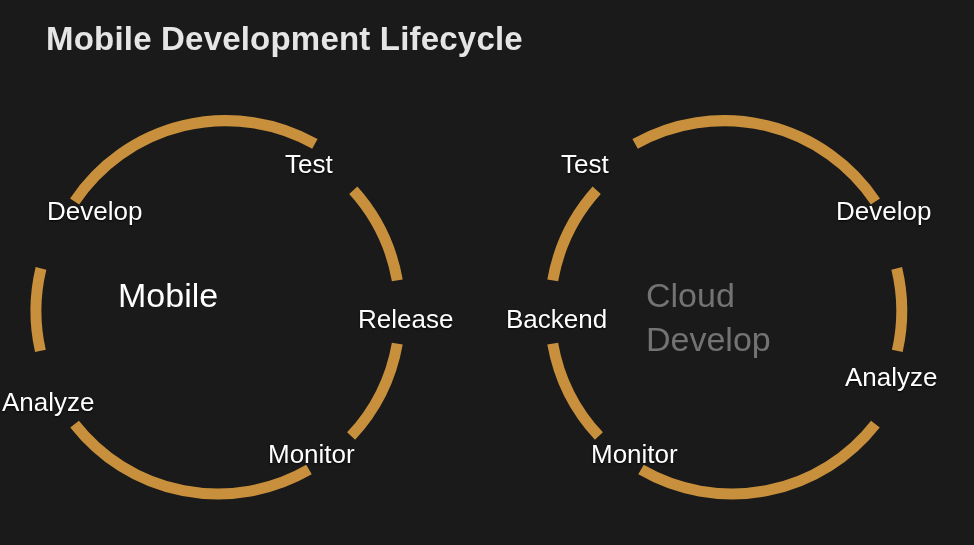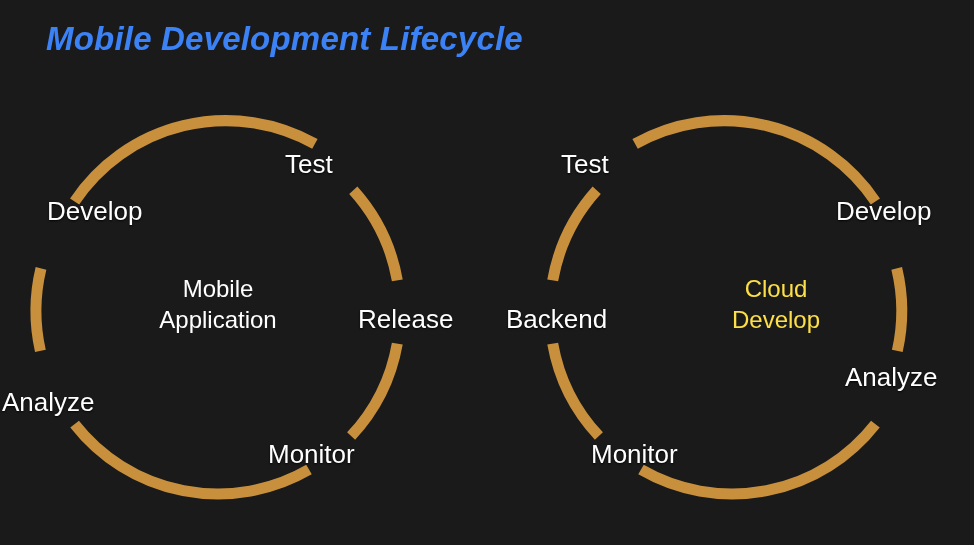--- a/index.html
+++ b/index.html
@@ -18,41 +18,40 @@
     width: 974px;
     height: 545px;
     background: #1a1a1a;
   }
   #title {
     position: absolute;
     left: 46px;
     top: 20px;
     font-size: 33px;
     font-weight: bold;
-    color: #3b82f6;
+    color: #e5e5e5;
     letter-spacing: 0.2px;
     white-space: nowrap;
-    font-style: italic;
   }
   svg#rings {
     position: absolute;
     left: 0;
     top: 0;
     width: 974px;
     height: 545px;
   }
   .ring-arc {
     fill: none;
     stroke-linecap: butt;
   }
   .center-label {
     position: absolute;
-    text-align: center;
+    text-align: left;
     color: #ffffff;
-    font-size: 24px;
+    font-size: 34px;
     font-weight: normal;
     line-height: 1.28;
     white-space: nowrap;
   }
   .node-label {
     position: absolute;
     color: #ffffff;
     font-size: 26px;
     font-weight: normal;
     white-space: nowrap;
@@ -90,30 +89,29 @@
       <path class="ring-arc" stroke="#c8903c" stroke-width="11" d="M 875.4 424.1 A 182 182 0 0 1 641.0 469.6"></path>
 
       <path class="ring-arc" stroke="#c8903c" stroke-width="11" d="M 598.9 436.1 A 182 182 0 0 1 552.7 343.6"></path>
 
       <path class="ring-arc" stroke="#c8903c" stroke-width="11" d="M 552.7 280.4 A 182 182 0 0 1 596.7 190.3"></path>
     </g>
   </svg>
 
   <div class="center-label" style="left: 118px; top: 274px; width: 200px; color: rgb(255, 255, 255);">
     <div>Mobile</div>
-    <div>Application</div>
   </div>
 
   <div class="node-label" style="left: 285px; top: 149px; color: rgb(255, 255, 255);">Test</div>
   <div class="node-label" style="left: 358px; top: 304px; color: rgb(255, 255, 255);">Release</div>
   <div class="node-label" style="left: 268px; top: 439px; color: rgb(255, 255, 255);">Monitor</div>
   <div class="node-label" style="left: 2px; top: 387px; color: rgb(255, 255, 255);">Analyze</div>
   <div class="node-label" style="left: 47px; top: 196px; color: rgb(255, 255, 255);">Develop</div>
 
-  <div class="center-label" style="left: 676px; top: 274px; width: 200px; color: #fde047;">
+  <div class="center-label" style="left: 646px; top: 274px; width: 200px; color: #737373;">
     <div>Cloud</div>
     <div>Develop</div>
   </div>
 
   <div class="node-label" style="left: 561px; top: 149px; color: rgb(255, 255, 255);">Test</div>
   <div class="node-label" style="left: 506px; top: 304px; color: rgb(255, 255, 255);">Backend</div>
   <div class="node-label" style="left: 591px; top: 439px; color: rgb(255, 255, 255);">Monitor</div>
   <div class="node-label" style="left: 845px; top: 362px; color: rgb(255, 255, 255);">Analyze</div>
   <div class="node-label" style="left: 836px; top: 196px; color: rgb(255, 255, 255);">Develop</div>
 

